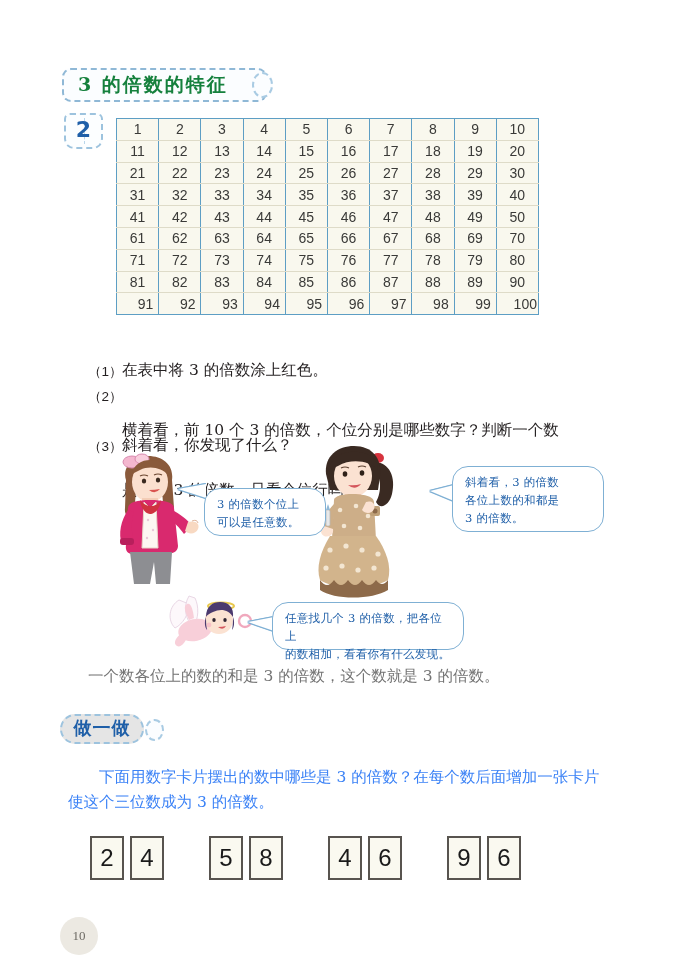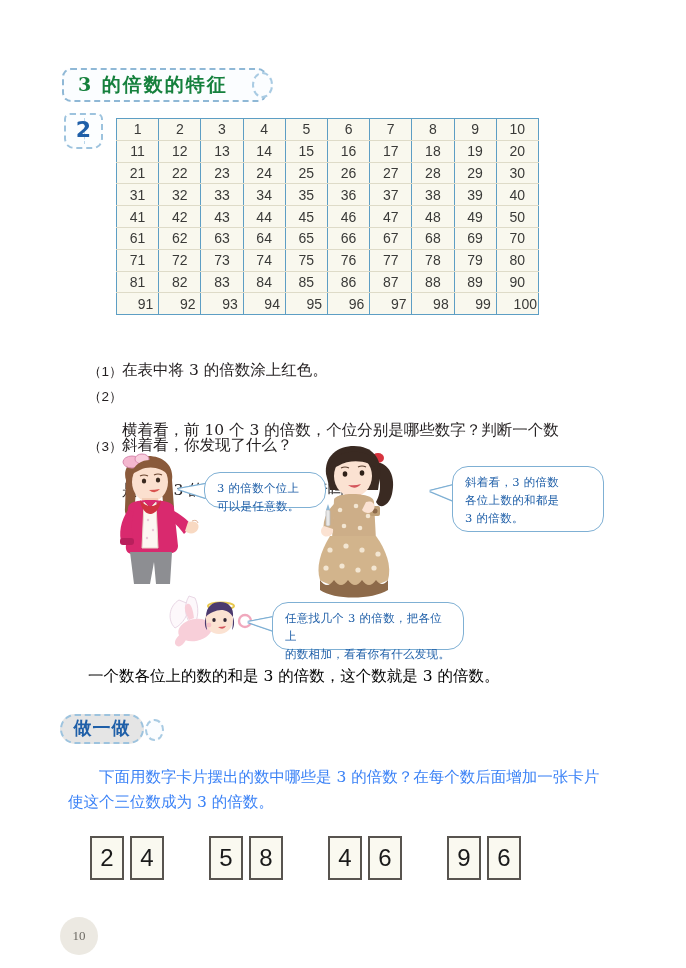--- a/index.html
+++ b/index.html
@@ -141,21 +141,21 @@
     line-height: 18px;
     padding: 6px 10px 6px 12px;
     box-sizing: border-box;
     letter-spacing: 0.3px;
   }
   .bubble-tail {
     position: absolute;
     width: 0; height: 0;
   }
 
-  #bubble-1 { left: 204px; top: 472px; width: 122px; height: 36px; }
+  #bubble-1 { left: 204px; top: 488px; width: 122px; height: 48px; }
   #bubble-1-tail {
     left: 178px; top: 484px;
     border-top: 5px solid transparent;
     border-bottom: 9px solid transparent;
     border-right: 28px solid #ffffff;
     filter: drop-shadow(-1px 0 0 #7fb0d4) drop-shadow(0 1px 0 #7fb0d4) drop-shadow(0 -1px 0 #7fb0d4);
   }
 
   #bubble-2 { left: 452px; top: 466px; width: 152px; height: 66px; }
   #bubble-2-tail {
@@ -177,21 +177,21 @@
 
   
   #conclusion-text {
     position: absolute;
     left: 88px;
     top: 664px;
     width: 540px;
     font-size: 15.5px;
     line-height: 24px;
     font-family: "DejaVu Serif", serif;
-    color: #000000;
+    color: #737373;
   }
 
   
   #practice-banner {
     position: absolute;
     left: 60px;
     top: 714px;
     width: 84px;
     height: 30px;
     border: 2px dashed #9dc3de;

